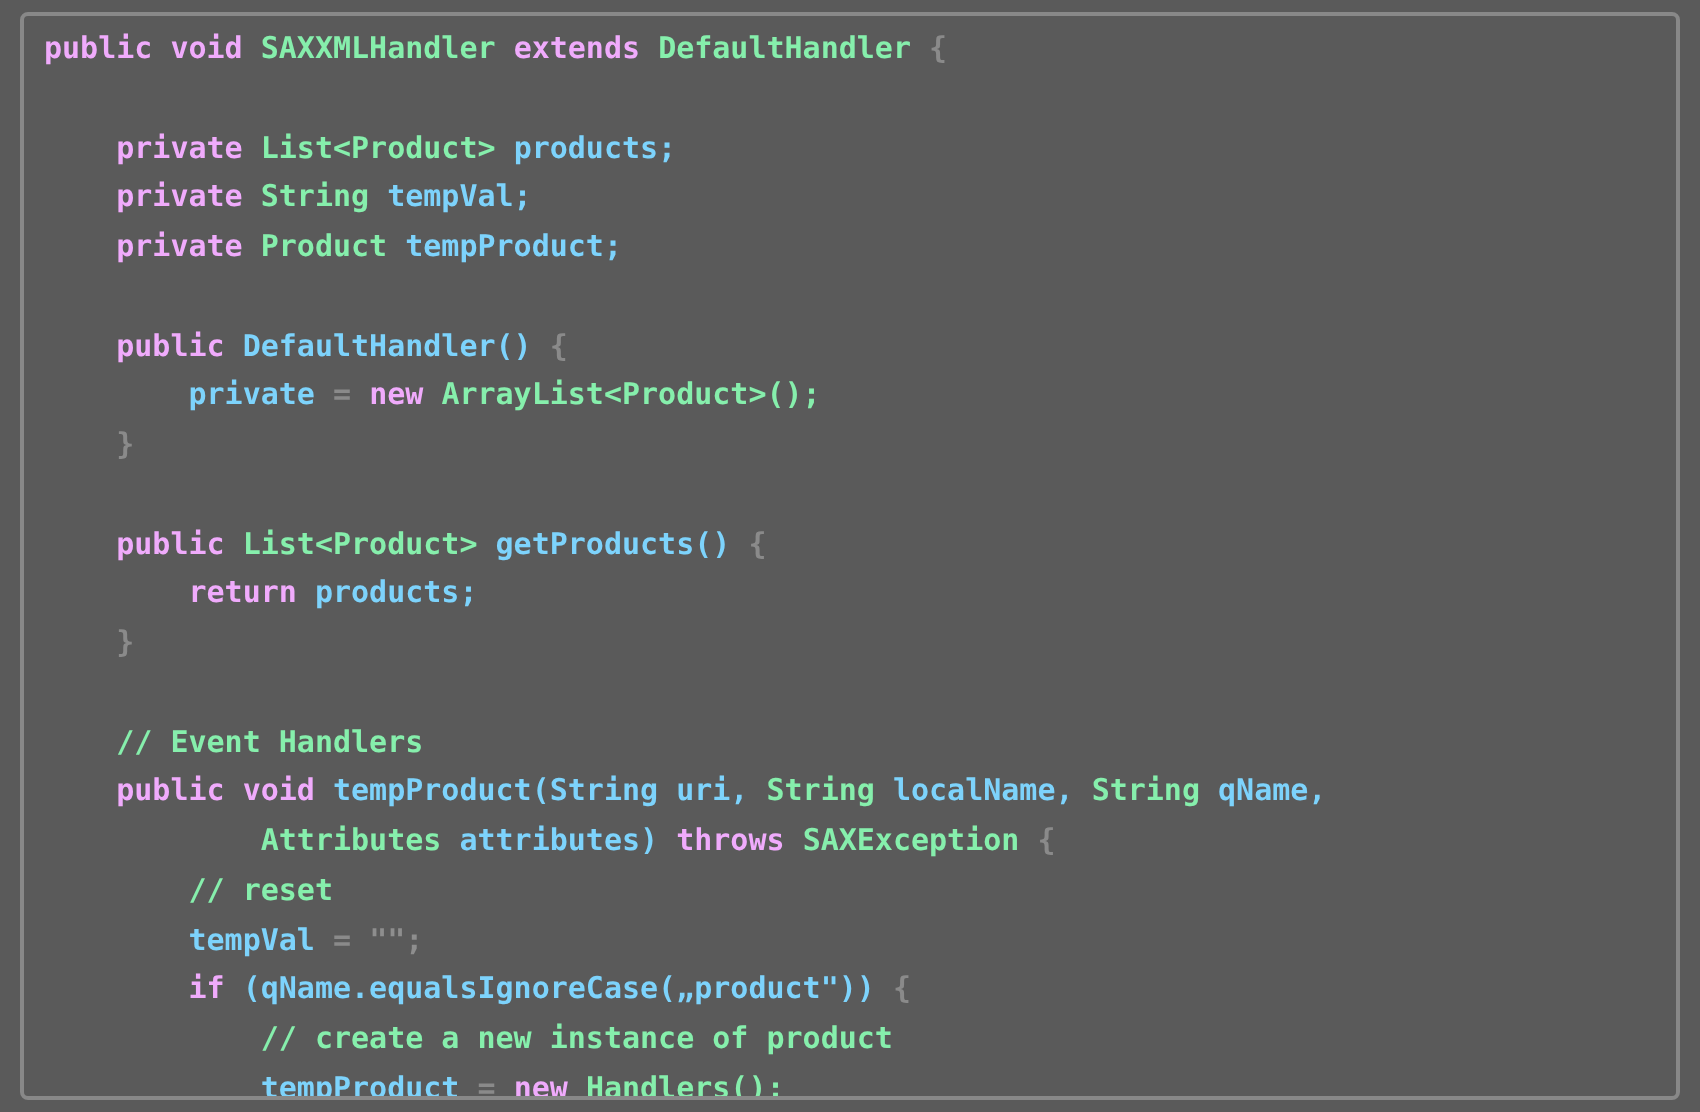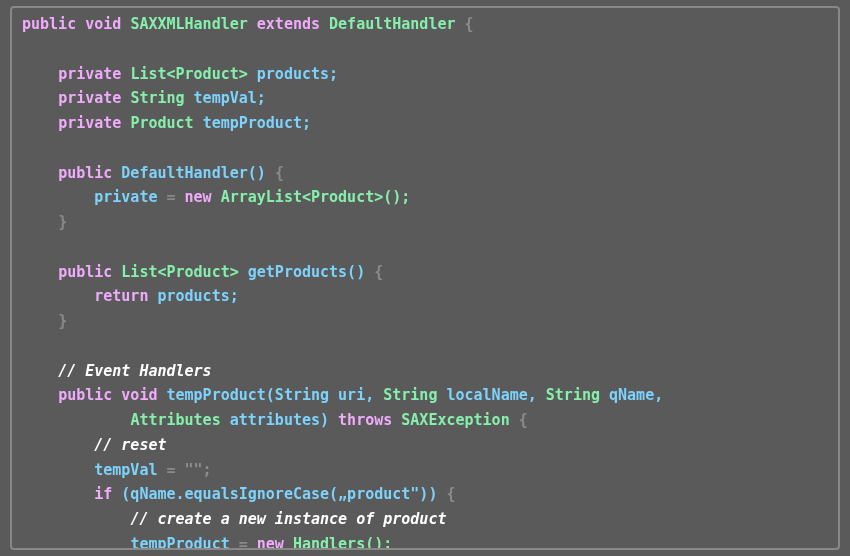--- a/index.html
+++ b/index.html
@@ -20,21 +20,21 @@
     border-radius:4px;
     padding:4px 10px 4px 10px;
     box-sizing:border-box;
     overflow:hidden;
   }
   pre{margin:0;white-space:pre;}
   .kw{color:#f0abfc;}      
   .typ{color:#86efac;}     
   .id{color:#7dd3fc;}      
   .punc{color:#8a8a8a;}    
-  .cmt{color:#ffffff;font-style:italic;}  
+  .cmt{color:#86efac;}  
   .str{color:#8e8e8e;}
 </style>
 </head>
 <body>
 
 <div class="page">
   <div class="frame">
 <pre><span class="kw">public</span> <span class="kw">void</span> <span class="typ">SAXXMLHandler</span> <span class="kw">extends</span> <span class="typ">DefaultHandler</span> <span class="punc">{</span>
 
     <span class="kw">private</span> <span class="typ">List&lt;Product&gt;</span> <span class="id">products;</span>

